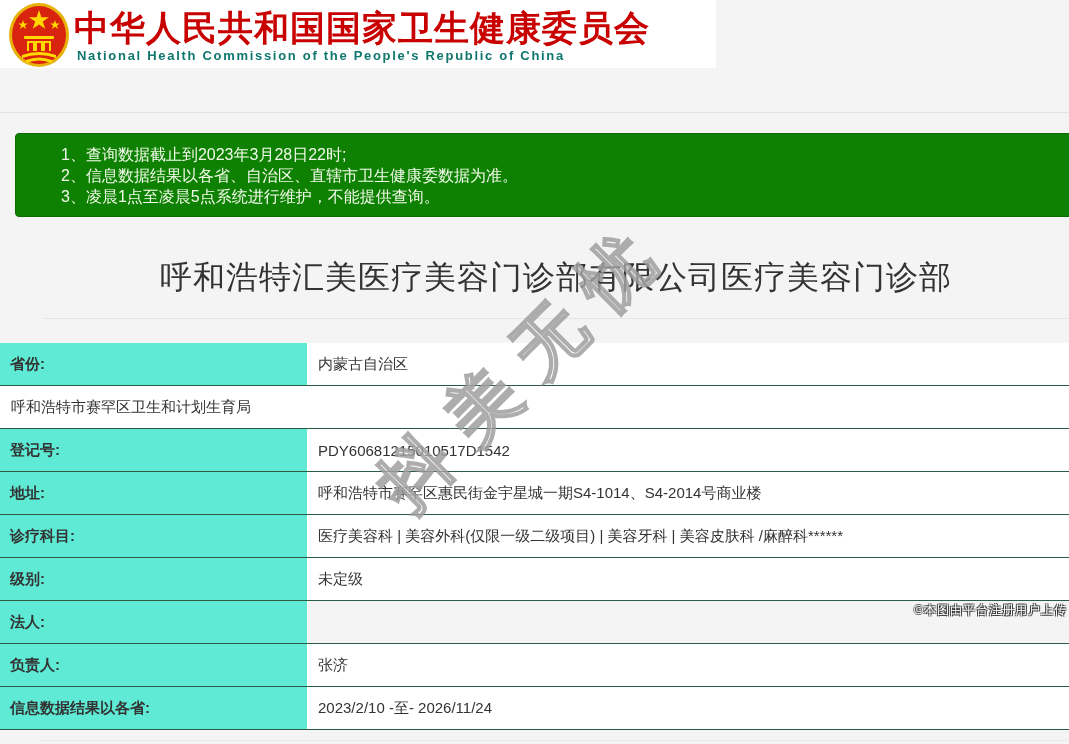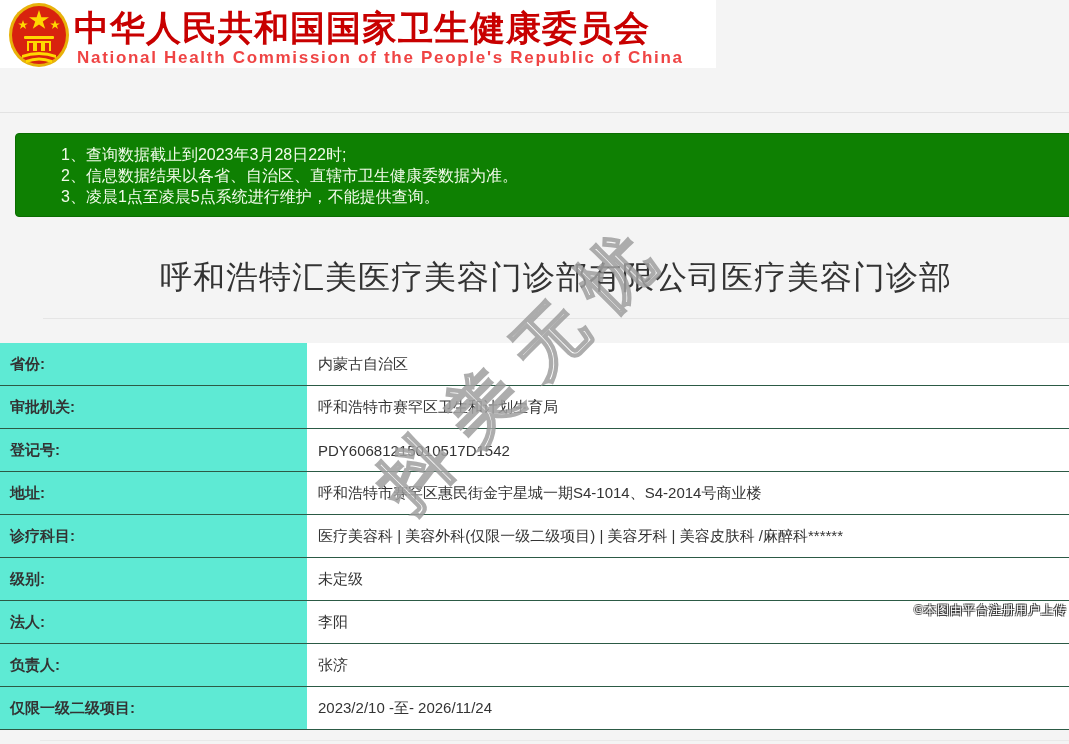--- a/index.html
+++ b/index.html
@@ -20,21 +20,21 @@
     background: #ffffff;
   }
   .emblem { position: absolute; left: 8px; top: 2px; width: 62px; height: 66px; }
   .header-title-cn {
     position: absolute; left: 74px; top: 5px;
     font-size: 35px; font-weight: 700; color: #c80000;
     letter-spacing: 1px; white-space: nowrap;
   }
   .header-title-en {
     position: absolute; left: 77px; top: 48px;
-    font-size: 17px; font-weight: 700; color: #ef4444;
+    font-size: 13px; font-weight: 700; color: #0f766e;
     letter-spacing: 1.7px; white-space: nowrap;
   }
   .hr-top {
     position: absolute; left: 0; right: 0; top: 112px;
     height: 1px; background: #e2e2e2;
   }
 
   
   .notice-box {
     position: absolute; left: 15px; right: -2px; top: 133px;
@@ -142,49 +142,47 @@
 
   <div class="page-title">呼和浩特汇美医疗美容门诊部有限公司医疗美容门诊部</div>
   <div class="hr-mid"></div>
 
   <div class="detail-table">
     <div class="row">
       <div class="cell-label">省份:</div>
       <div class="cell-value">内蒙古自治区</div>
     </div>
     <div class="row">
-      <div class="cell-label">审批机关:</div>
       <div class="cell-value">呼和浩特市赛罕区卫生和计划生育局</div>
     </div>
     <div class="row">
       <div class="cell-label">登记号:</div>
       <div class="cell-value">PDY60681215010517D1542</div>
     </div>
     <div class="row">
       <div class="cell-label">地址:</div>
       <div class="cell-value">呼和浩特市赛罕区惠民街金宇星城一期S4-1014、S4-2014号商业楼</div>
     </div>
     <div class="row">
       <div class="cell-label">诊疗科目:</div>
       <div class="cell-value">医疗美容科 | 美容外科(仅限一级二级项目) | 美容牙科 | 美容皮肤科 /麻醉科******</div>
     </div>
     <div class="row">
       <div class="cell-label">级别:</div>
       <div class="cell-value">未定级</div>
     </div>
     <div class="row">
       <div class="cell-label">法人:</div>
-      <div class="cell-value">李阳</div>
     </div>
     <div class="row">
       <div class="cell-label">负责人:</div>
       <div class="cell-value">张济</div>
     </div>
     <div class="row">
-      <div class="cell-label">仅限一级二级项目:</div>
+      <div class="cell-label">信息数据结果以各省:</div>
       <div class="cell-value">2023/2/10 -至- 2026/11/24</div>
     </div>
   </div>
   <div class="hr-bottom"></div>
 
   <div class="watermark">抖美无忧</div>
 
   <div class="copyright">©本图由平台注册用户上传</div>
 
 </div>

